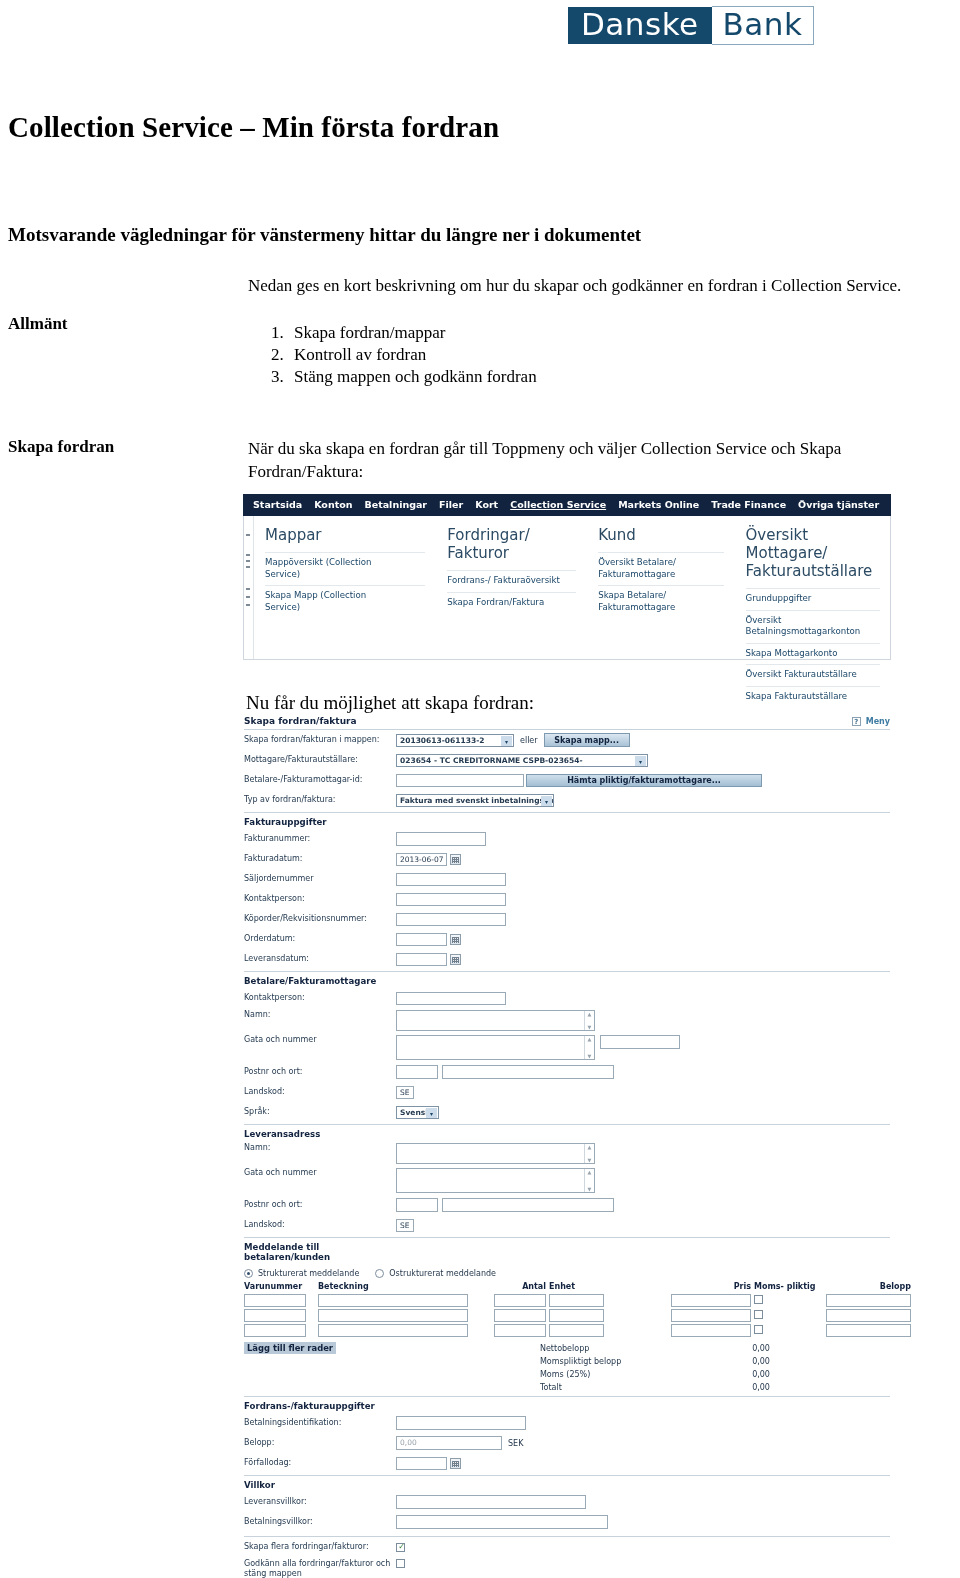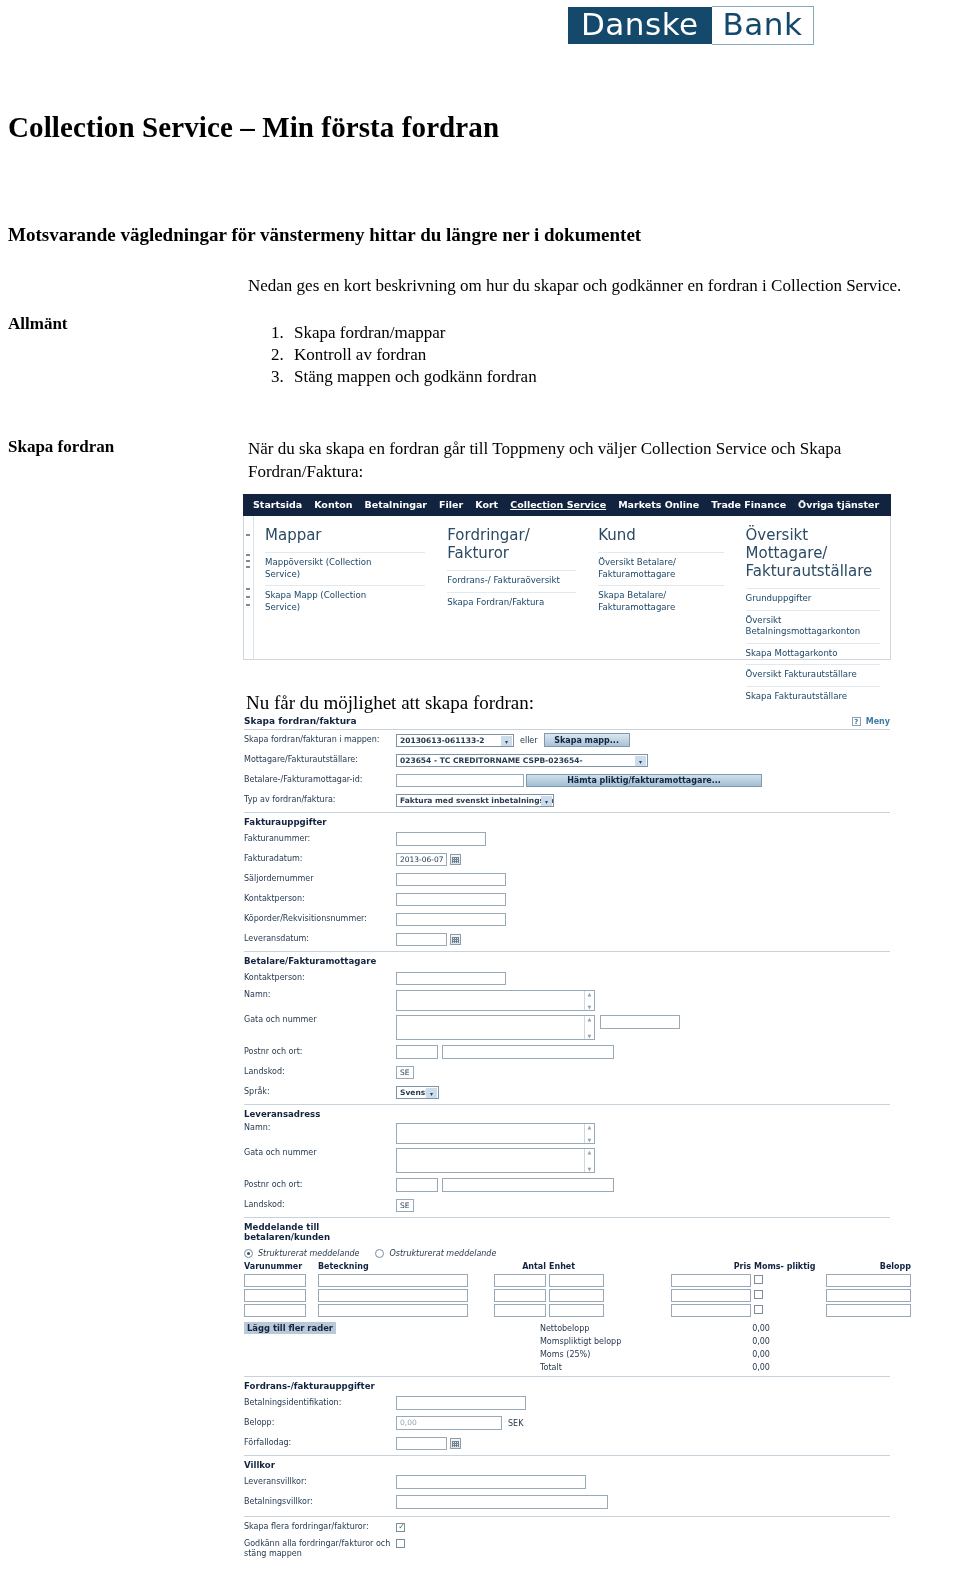--- a/index.html
+++ b/index.html
@@ -400,21 +400,20 @@
     border-radius: 50%;
     background: #33506b;
   }
 
   .msg-radios {
     display: flex;
     align-items: center;
     gap: 5px;
     padding: 5px 0 4px 0;
     font-size: 8px;
-    font-style: italic;
   }
   .msg-radios span.gap { display: inline-block; width: 6px; }
 
   
   .items-head {
     display: flex;
     font-size: 8px;
     font-weight: bold;
     color: #12233f;
     padding-bottom: 2px;
@@ -606,20 +605,25 @@
     <div class="lab">Säljordernummer</div>
     <div class="inp" style="width:110px;height:13px"></div>
   </div>
   <div class="row">
     <div class="lab">Kontaktperson:</div>
     <div class="inp" style="width:110px;height:13px"></div>
   </div>
   <div class="row">
     <div class="lab">Köporder/Rekvisitionsnummer:</div>
     <div class="inp" style="width:110px;height:13px"></div>
+  </div>
+  <div class="row">
+    <div class="lab">Orderdatum:</div>
+    <div class="inp" style="width:51px;height:13px"></div>
+    <span class="cal-btn"></span>
   </div>
   <div class="row">
     <div class="lab">Leveransdatum:</div>
     <div class="inp" style="width:51px;height:13px"></div>
     <span class="cal-btn"></span>
   </div>
 
   <div class="sec-head">Betalare/Fakturamottagare</div>
 
   <div class="row">

